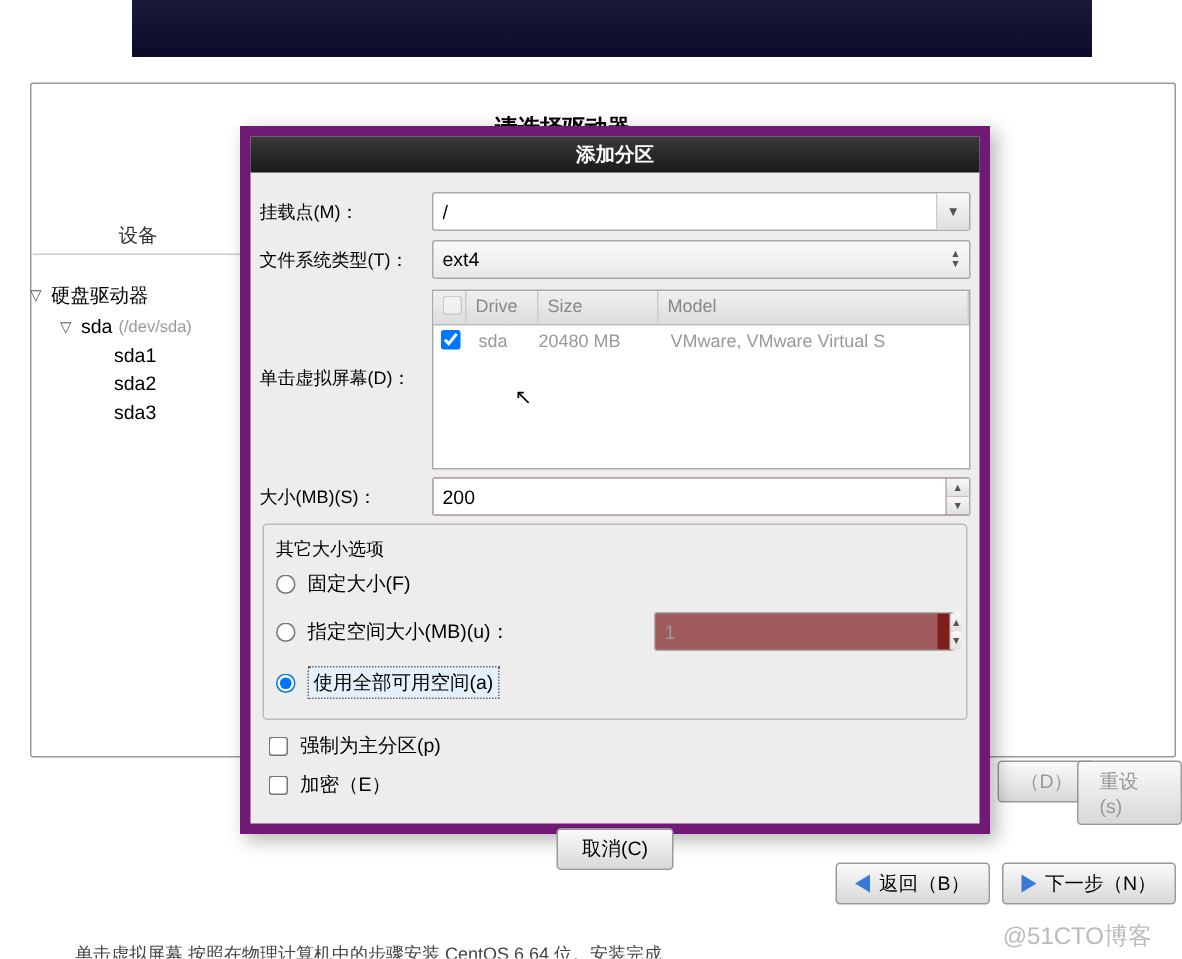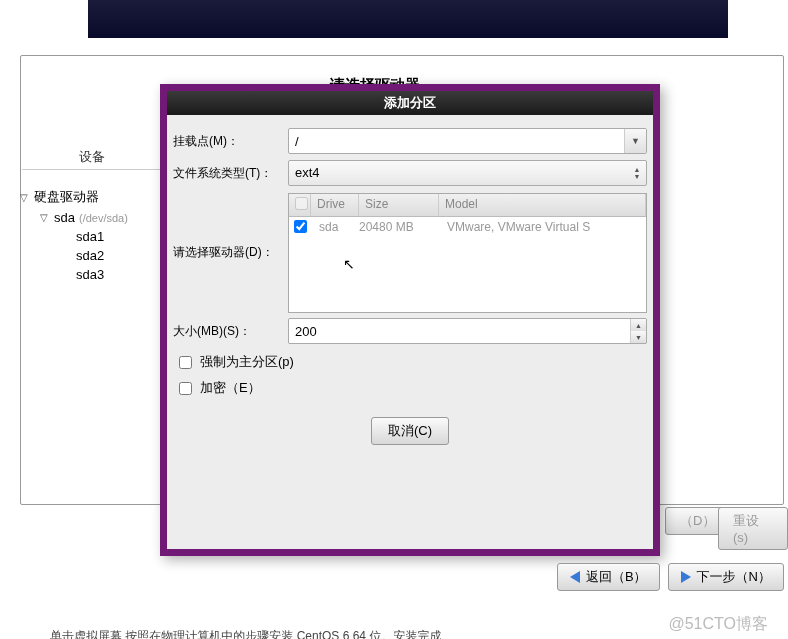--- a/index.html
+++ b/index.html
@@ -66,21 +66,21 @@
     .check-row input { margin-right: 8px; }
     
     .modal-footer { display: flex; justify-content: center; padding: 8px; gap: 8px; }
     .btn { padding: 4px 16px; background: linear-gradient(#fafafa,#d8d8d8); border: 1px solid #999; border-radius: 3px; font-size: 13px; cursor: pointer; }
     
     .bg-btn { position: absolute; padding: 4px 14px; background: linear-gradient(#fafafa,#d8d8d8); border: 1px solid #999; border-radius: 3px; font-size: 13px; color: #999; }
     .bg-d { top: 507px; left: 665px; }
     .bg-s { top: 507px; left: 718px; }
     
     .nav-btns { position: absolute; top: 563px; right: 4px; display: flex; gap: 8px; }
-    .nav-btn { display: flex; align-items: center; padding: 4px 12px; background: linear-gradient(#fafafa,#d8d8d8); border: 1px solid #999; border-radius: 3px; font-size: 13px; cursor: pointer; gap: 6px; }
+    .nav-btn { display: flex; align-items: center; padding: 4px 12px; background: linear-gradient(#fafafa,#d8d8d8); border: 1px solid #999; border-radius: 3px; font-size: 13px; cursor: pointer; gap: 6px; margin-top: 12px; }
     .arrow-left { width: 0; height: 0; border-top: 6px solid transparent; border-bottom: 6px solid transparent; border-right: 10px solid #3878d8; }
     .arrow-right { width: 0; height: 0; border-top: 6px solid transparent; border-bottom: 6px solid transparent; border-left: 10px solid #3878d8; }
     
     .watermark { position: absolute; top: 614px; right: 20px; color: #bbb; font-size: 16px; }
     .footer-text { position: absolute; top: 628px; left: 50px; font-size: 12px; color: #444; white-space: nowrap; }
     
     .cursor { position: absolute; top: 256px; left: 343px; font-size: 14px; pointer-events: none; }
   </style>
 </head>
 <body>
@@ -134,21 +134,21 @@
       <div class="form-control select">
         <span>ext4</span>
         <div class="select-btn">
             <div>▲</div>
             <div>▼</div>
           </div>
       </div>
     </div>
 
     <div class="form-row" style="align-items:center;">
-      <div class="form-label">请选择驱动器(D)：</div>
+      <div class="form-label">单击虚拟屏幕(D)：</div>
       <div class="form-control drive-table">
         <div class="drive-head">
           <div class="dh-chk"><input type="checkbox" disabled="" style=""></div>
           <div class="dh-drive">Drive</div>
           <div class="dh-size">Size</div>
           <div class="dh-model">Model</div>
         </div>
         <div class="drive-row">
           <div class="dr-chk"><input type="checkbox" checked="" style=""></div>
           <div class="dr-drive">sda</div>
@@ -162,20 +162,42 @@
       <div class="form-label">大小(MB)(S)：</div>
       <div class="form-control spin">
         <input value="200" style="">
         <div class="spin-btns">
             <div>▲</div>
             <div>▼</div>
           </div>
       </div>
     </div>
 
+    <div class="fieldset">
+      <div class="fieldset-legend">其它大小选项</div>
+      <div class="radio-row">
+        <input type="radio" name="sz" style="">
+        <span>固定大小(F)</span>
+      </div>
+      <div class="radio-row">
+        <input type="radio" name="sz" style="">
+        <span>指定空间大小(MB)(u)：</span>
+        <div class="spin radio-spin">
+          <input disabled="" value="1" style="">
+          <div class="spin-btns">
+              <div>▲</div>
+              <div>▼</div>
+            </div>
+        </div>
+      </div>
+      <div class="radio-row">
+        <input type="radio" name="sz" checked="" style="">
+        <span class="selected-opt">使用全部可用空间(a)</span>
+      </div>
+    </div>
 
     <div class="check-row">
       <input type="checkbox" style="">
       <span>强制为主分区(p)</span>
     </div>
     <div class="check-row">
       <input type="checkbox" style="">
       <span>加密（E）</span>
     </div>
 

